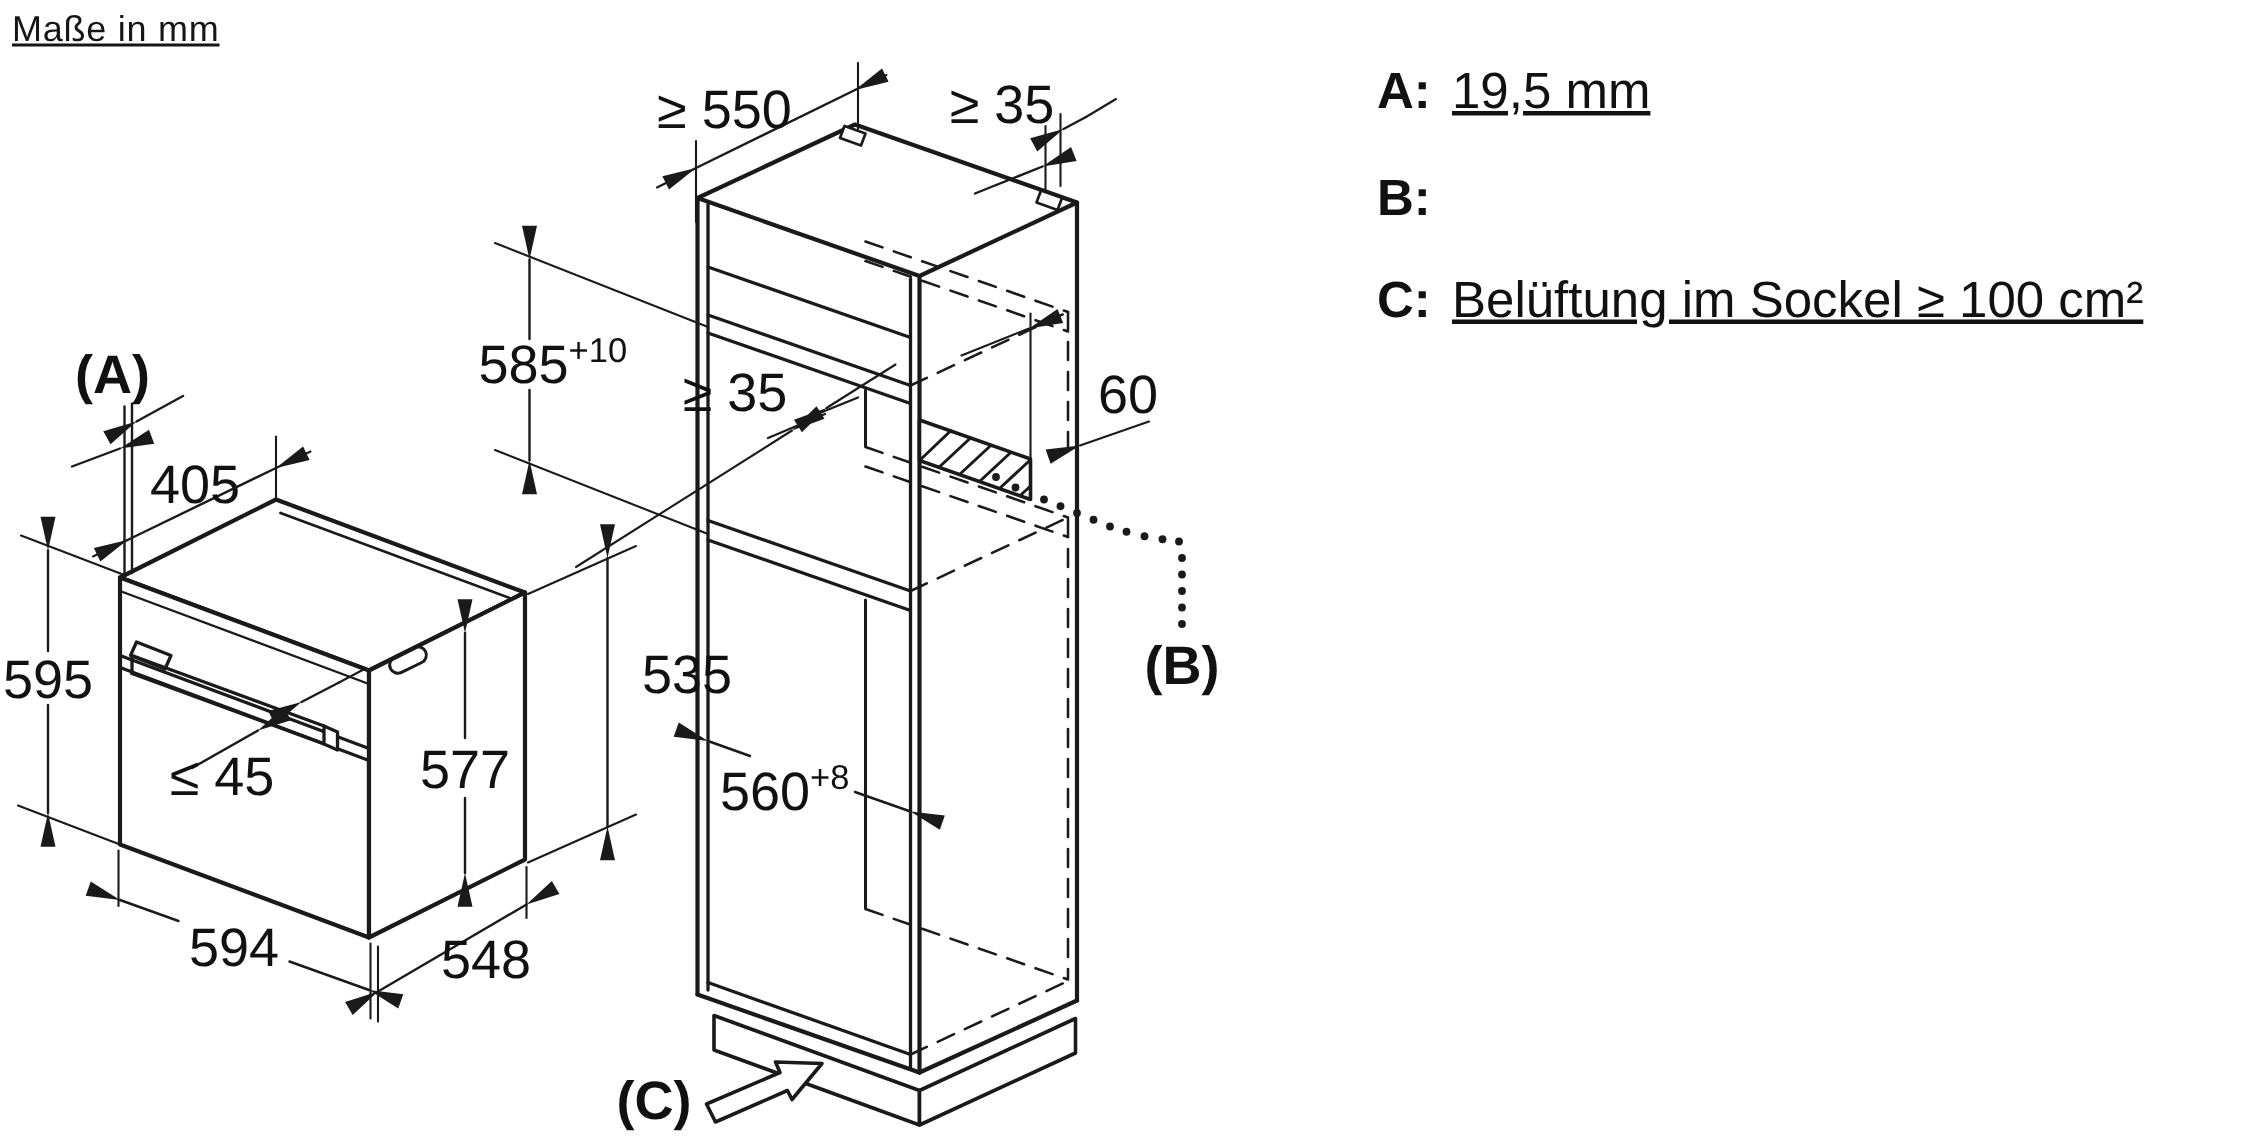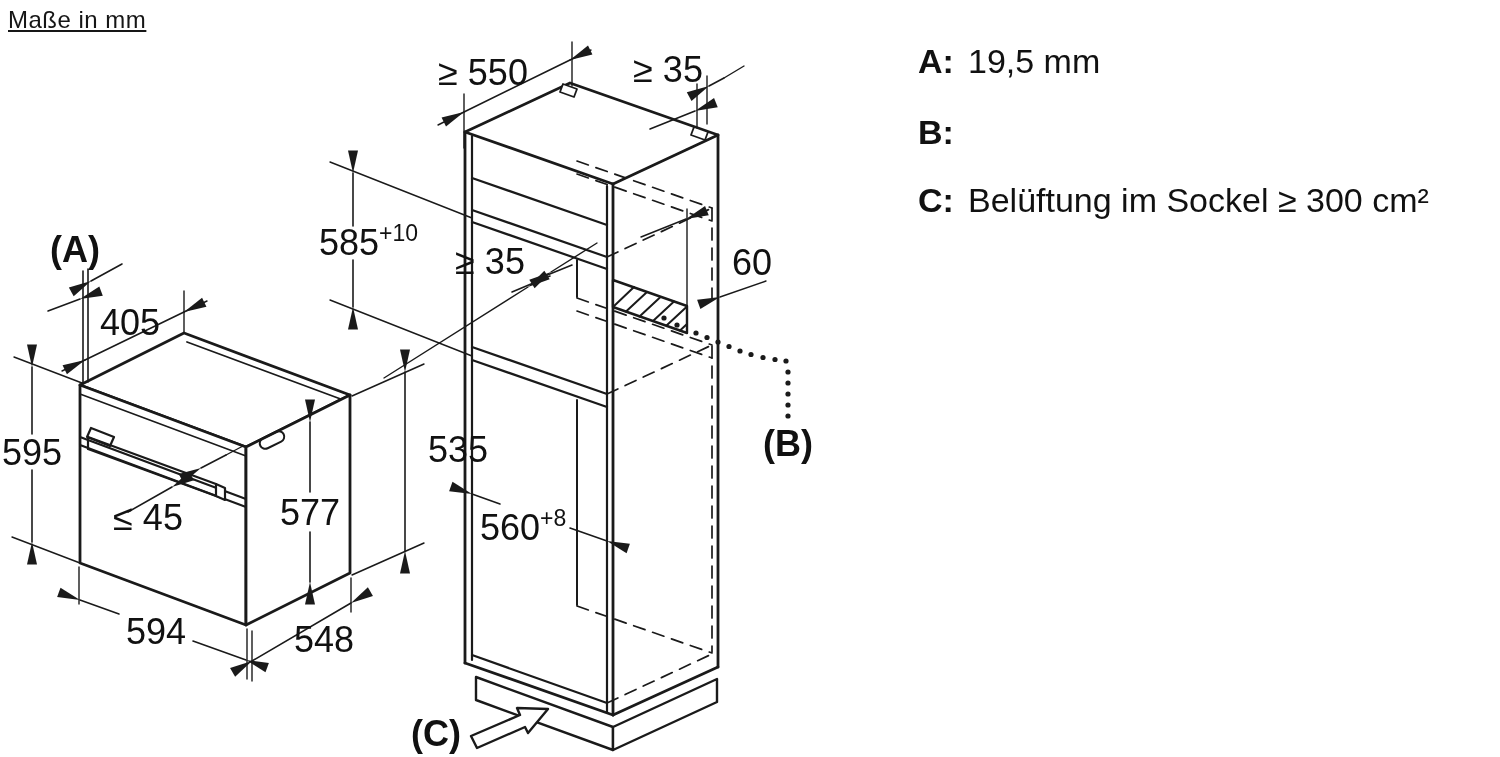--- a/index.html
+++ b/index.html
@@ -16,21 +16,21 @@
     position:absolute;left:8px;top:6px;
     font-size:24px;letter-spacing:0.5px;color:#161616;text-decoration:underline;
   }
   .legend{
     position:absolute;left:918px;top:40px;font-size:34px;line-height:1.26;
   }
   .legend-row{display:flex;align-items:flex-start;}
   .legend-row.row-b{margin-top:28px;}
   .legend-row.row-c{margin-top:25px;}
   .legend-key{font-weight:bold;min-width:36px;margin-right:14px;white-space:nowrap;}
-  .legend-text{width:478px;}
+  .legend-text{width:478px;text-decoration:underline;}
   .row-c .legend-text{width:520px;}
 </style>
 </head>
 <body>
 
 <div id="stage">
 
 <svg width="1500" height="757" viewBox="0 0 1500 757">
   <defs>
     <marker id="ah" viewBox="0 0 24 12" refX="0.5" refY="6" markerWidth="24" markerHeight="12" markerUnits="userSpaceOnUse" orient="auto-start-reverse">
@@ -257,17 +257,17 @@
 <div class="legend">
   <div class="legend-row row-a">
     <span class="legend-key">A:</span>
     <span class="legend-text">19,5 mm</span>
   </div>
   <div class="legend-row row-b">
     <span class="legend-key">B:</span>
   </div>
   <div class="legend-row row-c">
     <span class="legend-key">C:</span>
-    <span class="legend-text">Belüftung im Sockel ≥ 300 cm²</span>
+    <span class="legend-text">Belüftung im Sockel ≥ 100 cm²</span>
   </div>
 </div>
 
 </div>
 
 </body></html>

